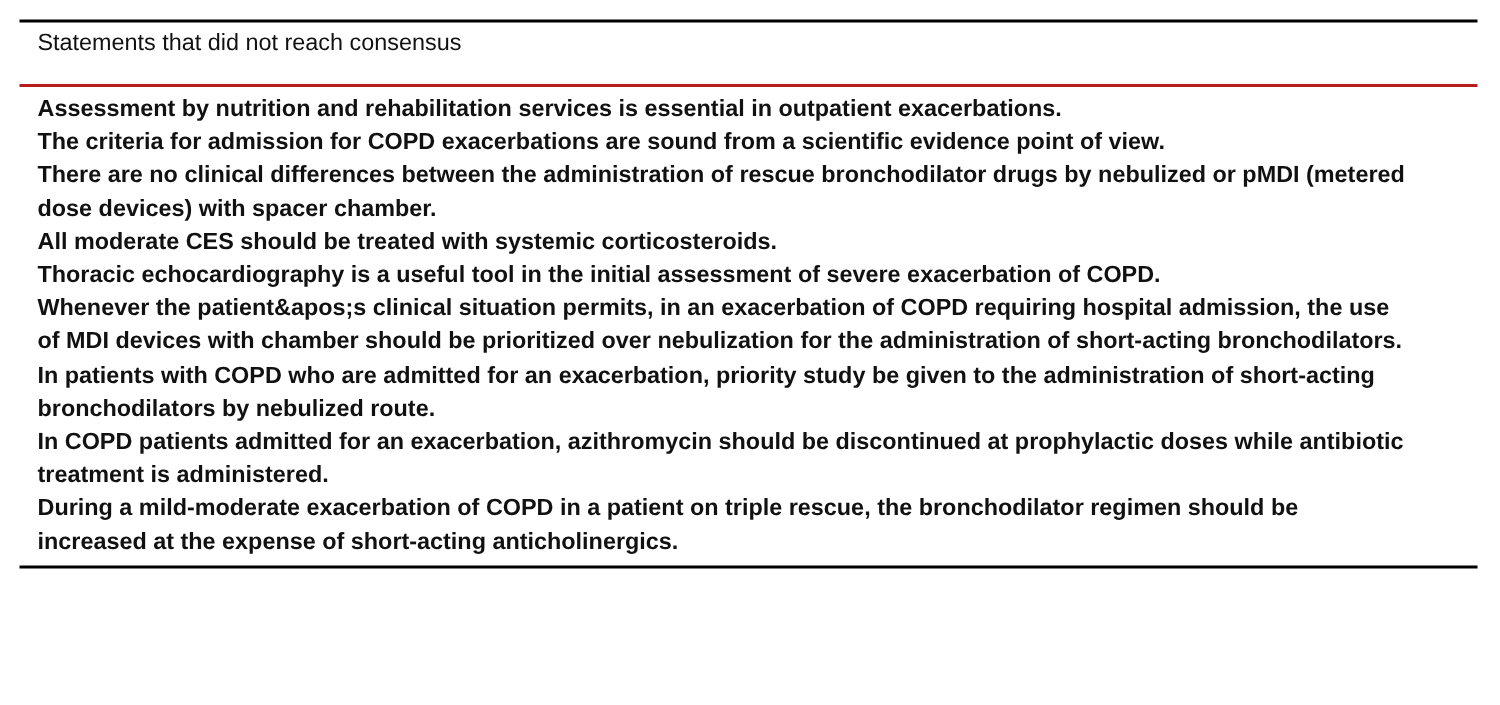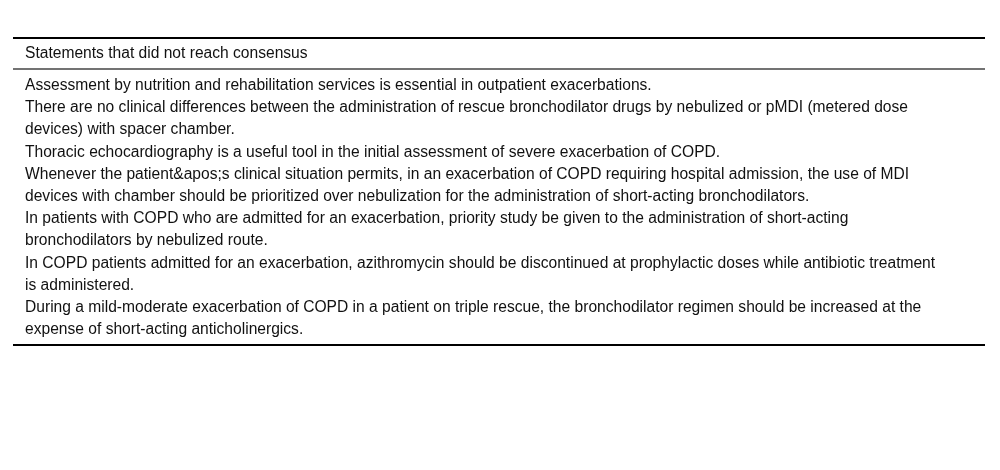--- a/index.html
+++ b/index.html
@@ -22,48 +22,50 @@
   }
   .ctable {
     position: absolute;
     left: 13px;
     top: 13px;
     width: 972px;
     box-sizing: border-box;
   }
   .t-head {
     border-top: 2px solid #000000;
-    border-bottom: 2px solid #737373;
-    padding: 6px 12px 7px 12px;
+    border-bottom: 2px solid #b91c1c;
+    padding: 6px 12px 19px 12px;
     font-size: 15.6px;
     line-height: 16px;
     white-space: nowrap;
-    margin-top: 24px;
   }
   .t-body {
     border-bottom: 2px solid #000000;
     padding: 4px 45px 4px 12px;
+    font-weight: bold;
   }
   .statement-row {
     font-size: 15.6px;
     line-height: 22.2px;
     max-width: 915px;
   }
 </style>
 </head>
 <body>
 
 <div class="sheet">
   <div class="ctable">
     <div class="t-head">
       <span>Statements that did not reach consensus</span>
     </div>
     <div class="t-body">
         <div class="statement-row">Assessment by nutrition and rehabilitation services is essential in outpatient exacerbations.</div>
+        <div class="statement-row">The criteria for admission for COPD exacerbations are sound from a scientific evidence point of view.</div>
         <div class="statement-row">There are no clinical differences between the administration of rescue bronchodilator drugs by nebulized or pMDI (metered dose devices) with spacer chamber.</div>
+        <div class="statement-row">All moderate CES should be treated with systemic corticosteroids.</div>
         <div class="statement-row">Thoracic echocardiography is a useful tool in the initial assessment of severe exacerbation of COPD.</div>
         <div class="statement-row">Whenever the patient&amp;apos;s clinical situation permits, in an exacerbation of COPD requiring hospital admission, the use of MDI devices with chamber should be prioritized over nebulization for the administration of short-acting bronchodilators.</div>
         <div class="statement-row">In patients with COPD who are admitted for an exacerbation, priority study be given to the administration of short-acting bronchodilators by nebulized route.</div>
         <div class="statement-row">In COPD patients admitted for an exacerbation, azithromycin should be discontinued at prophylactic doses while antibiotic treatment is administered.</div>
         <div class="statement-row">During a mild-moderate exacerbation of COPD in a patient on triple rescue, the bronchodilator regimen should be increased at the expense of short-acting anticholinergics.</div>
       </div>
   </div>
 </div>
 
 </body></html>

